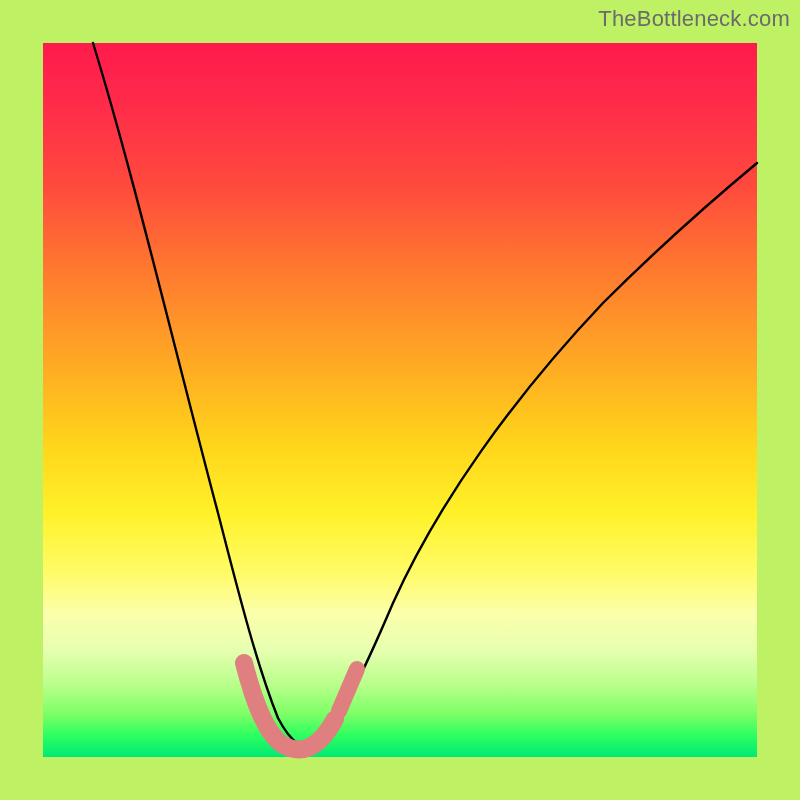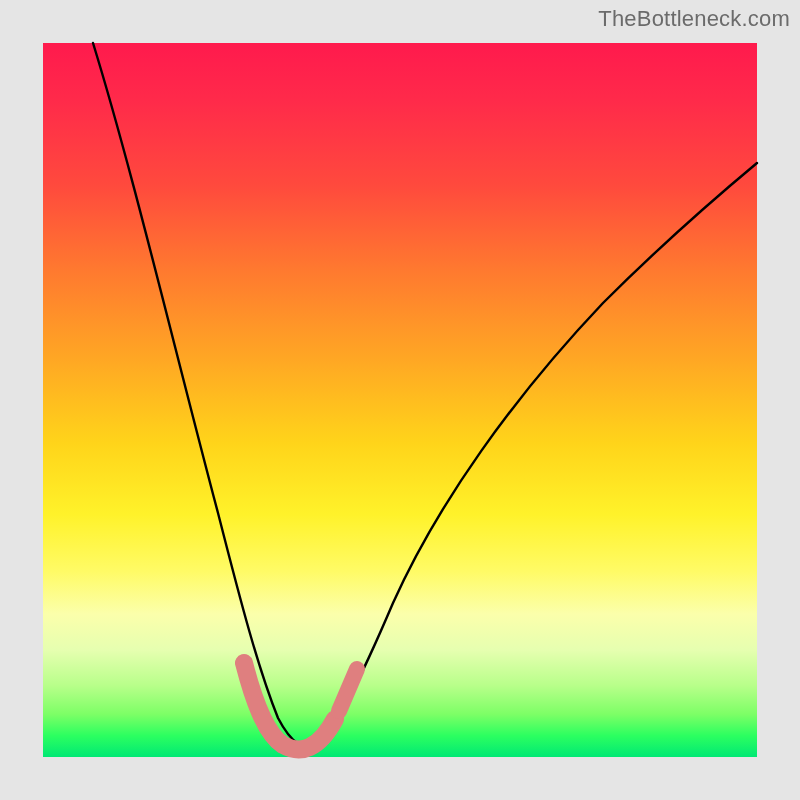--- a/index.html
+++ b/index.html
@@ -8,21 +8,21 @@
     width: 800px;
     height: 800px;
     background: #000;
     overflow: hidden;
     font-family: Arial, Helvetica, sans-serif;
   }
   .frame {
     position: absolute;
     left: 0; top: 0;
     width: 800px; height: 800px;
-    background: #e5e5e5;
+    background: #bef264;
   }
   .plot {
     position: absolute;
     left: 43px;
     top: 43px;
     width: 714px;
     height: 714px;
     
     background: linear-gradient(to bottom,
       #ff1a4d 0%,

